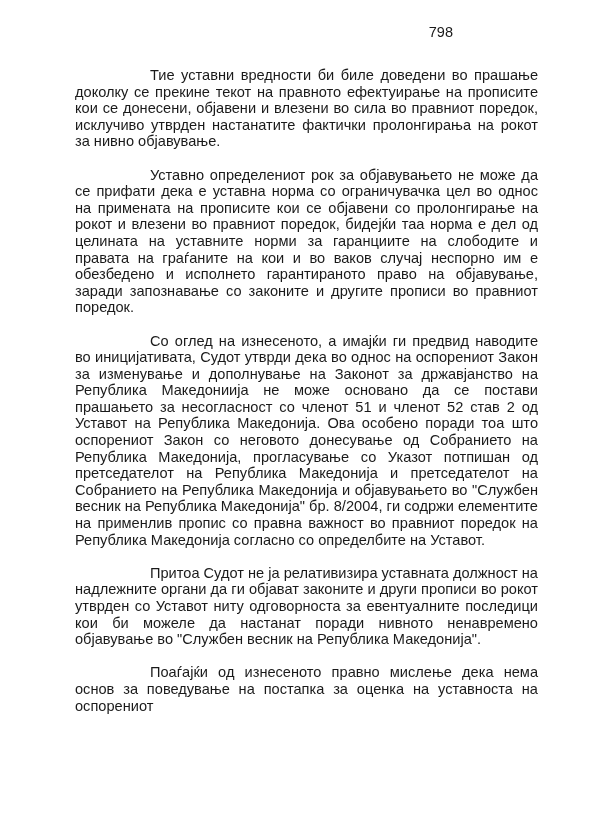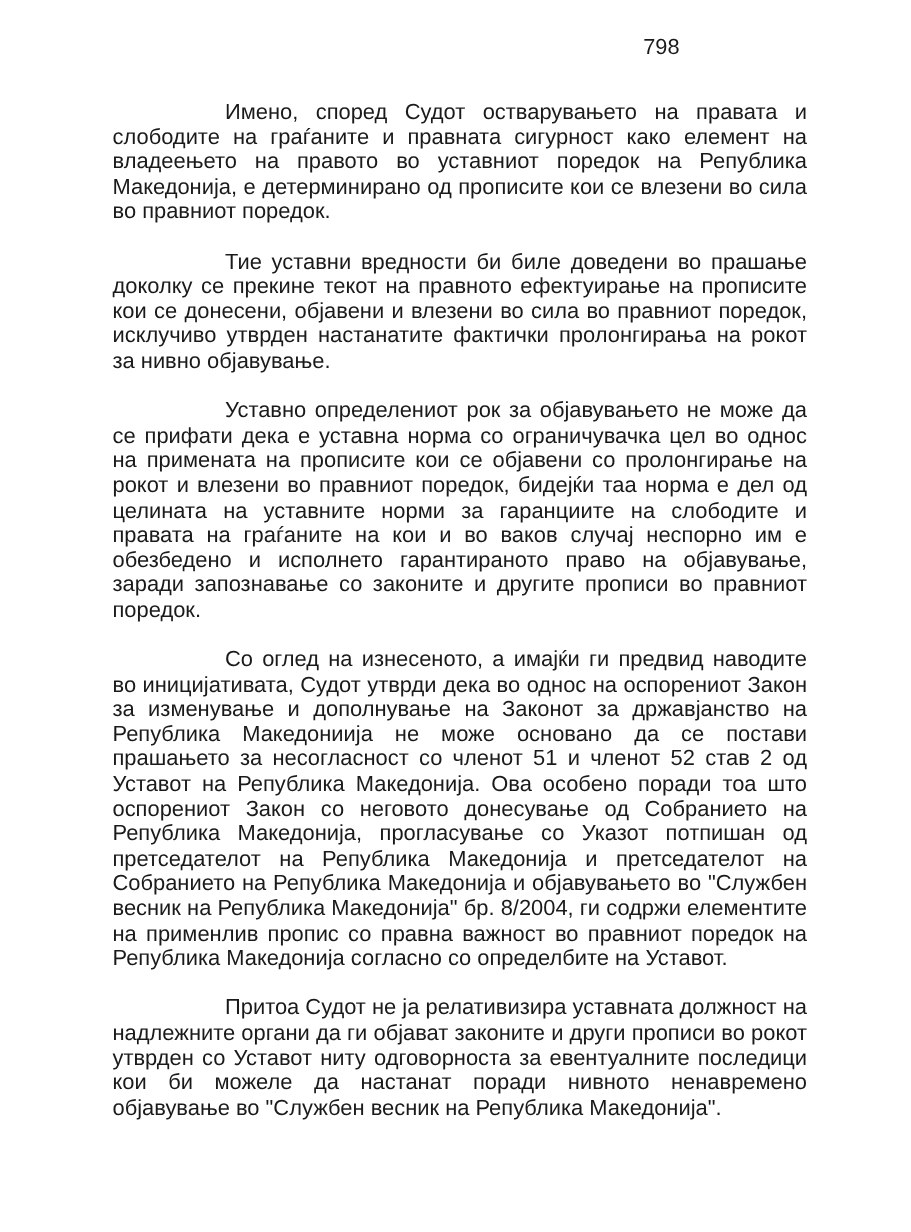--- a/index.html
+++ b/index.html
@@ -18,19 +18,19 @@
     text-align: justify; text-indent: 75px; margin: 0 0 16.6px 0;
     word-spacing: 0px;
   }
 </style>
 </head>
 <body>
 
 <div class="page">
   <div class="page-number">798</div>
   <div class="body-text">
-    <p class="para">Имено, според Судот остварувањето на правата и слободите на граѓаните и правната сигурност како елемент на владеењето на правото во уставниот поредок на Република Македонија, е детерминирано од прописите кои се влезени во сила во правниот поредок.</p>
     <p class="para">Тие уставни вредности би биле доведени во прашање доколку се прекине текот на правното ефектуирање на прописите кои се донесени, објавени и влезени во сила во правниот поредок, исклучиво утврден настанатите фактички пролонгирања на рокот за нивно објавување.</p>
     <p class="para">Уставно определениот рок за објавувањето не може да се прифати дека е уставна норма со ограничувачка цел во однос на примената на прописите кои се објавени со пролонгирање на рокот и влезени во правниот поредок, бидејќи таа норма е дел од целината на уставните норми за гаранциите на слободите и правата на граѓаните на кои и во ваков случај неспорно им е обезбедено и исполнето гарантираното право на објавување, заради запознавање со законите и другите прописи во правниот поредок.</p>
     <p class="para">Со оглед на изнесеното, а имајќи ги предвид наводите во иницијативата, Судот утврди дека во однос на оспорениот Закон за изменување и дополнување на Законот за државјанство на Република Македониија не може основано да се постави прашањето за несогласност со членот 51 и членот 52 став 2 од Уставот на Република Македонија. Ова особено поради тоа што оспорениот Закон со неговото донесување од Собранието на Република Македонија, прогласување со Указот потпишан од претседателот на Република Македонија и претседателот на Собранието на Република Македонија и објавувањето во "Службен весник на Република Македонија" бр. 8/2004, ги содржи елементите на применлив пропис со правна важност во правниот поредок на Република Македонија согласно со определбите на Уставот.</p>
     <p class="para">Притоа Судот не ја релативизира уставната должност на надлежните органи да ги објават законите и други прописи во рокот утврден со Уставот ниту одговорноста за евентуалните последици кои би можеле да настанат поради нивното ненавремено објавување во "Службен весник на Република Македонија".</p>
+    <p class="para" style="text-align-last: justify;">Поаѓајќи од изнесеното правно мислење дека нема основ за поведување на постапка за оценка на уставноста на оспорениот</p>
   </div>
 </div>
 
 </body></html>

